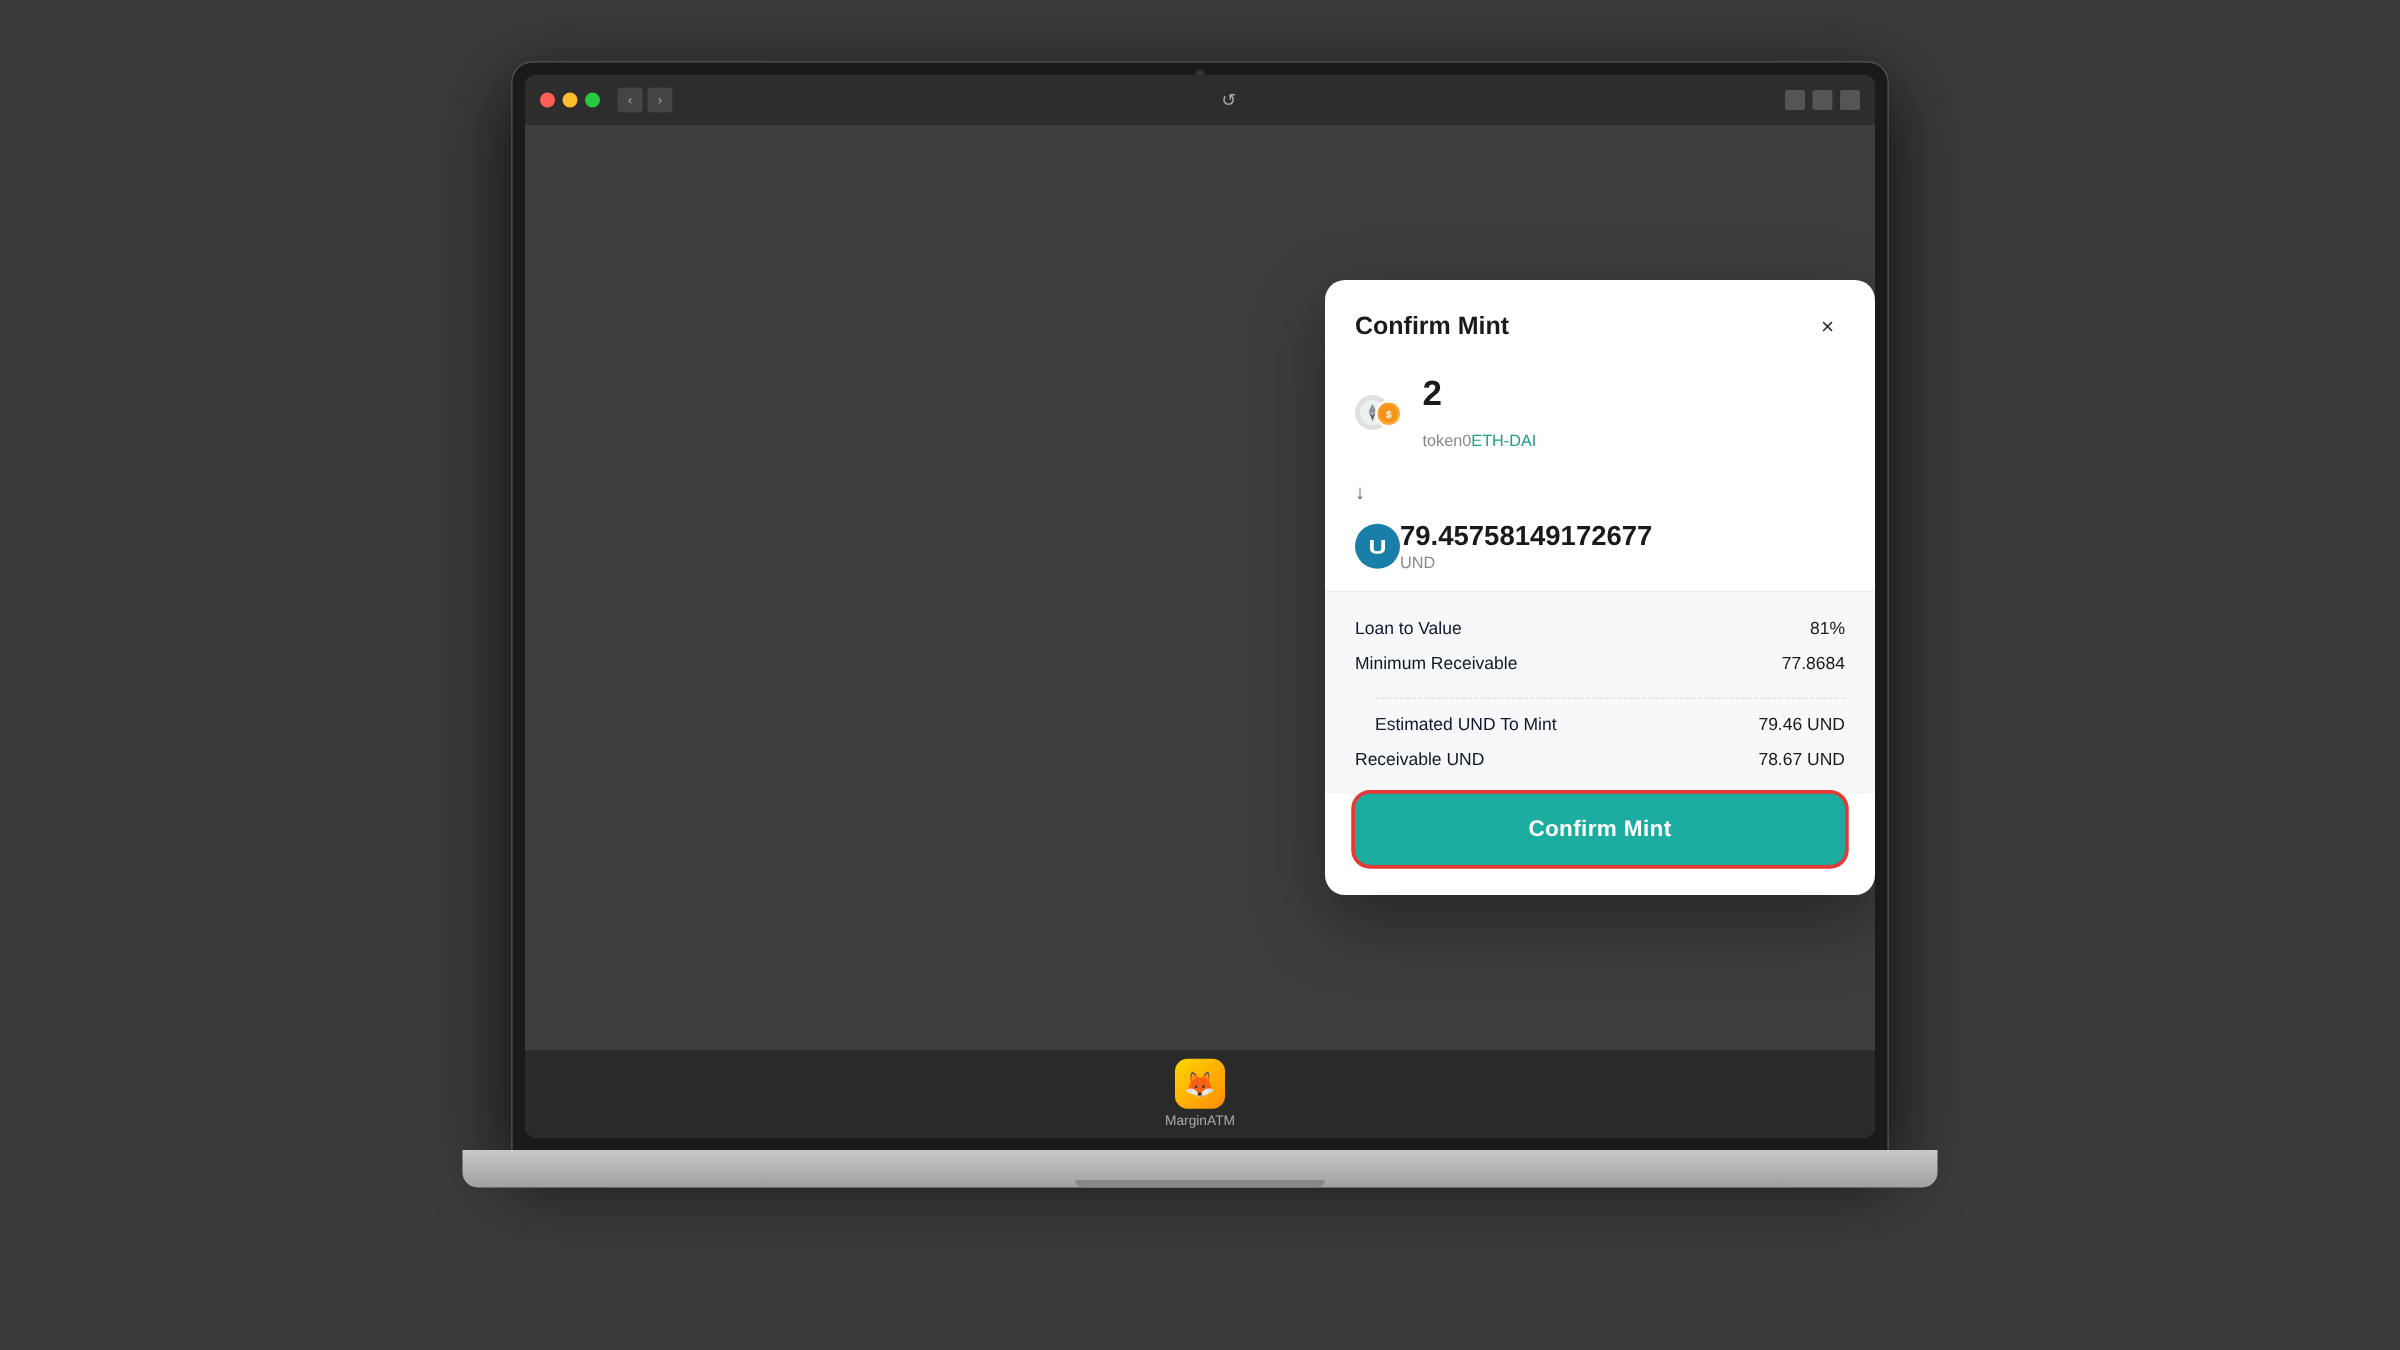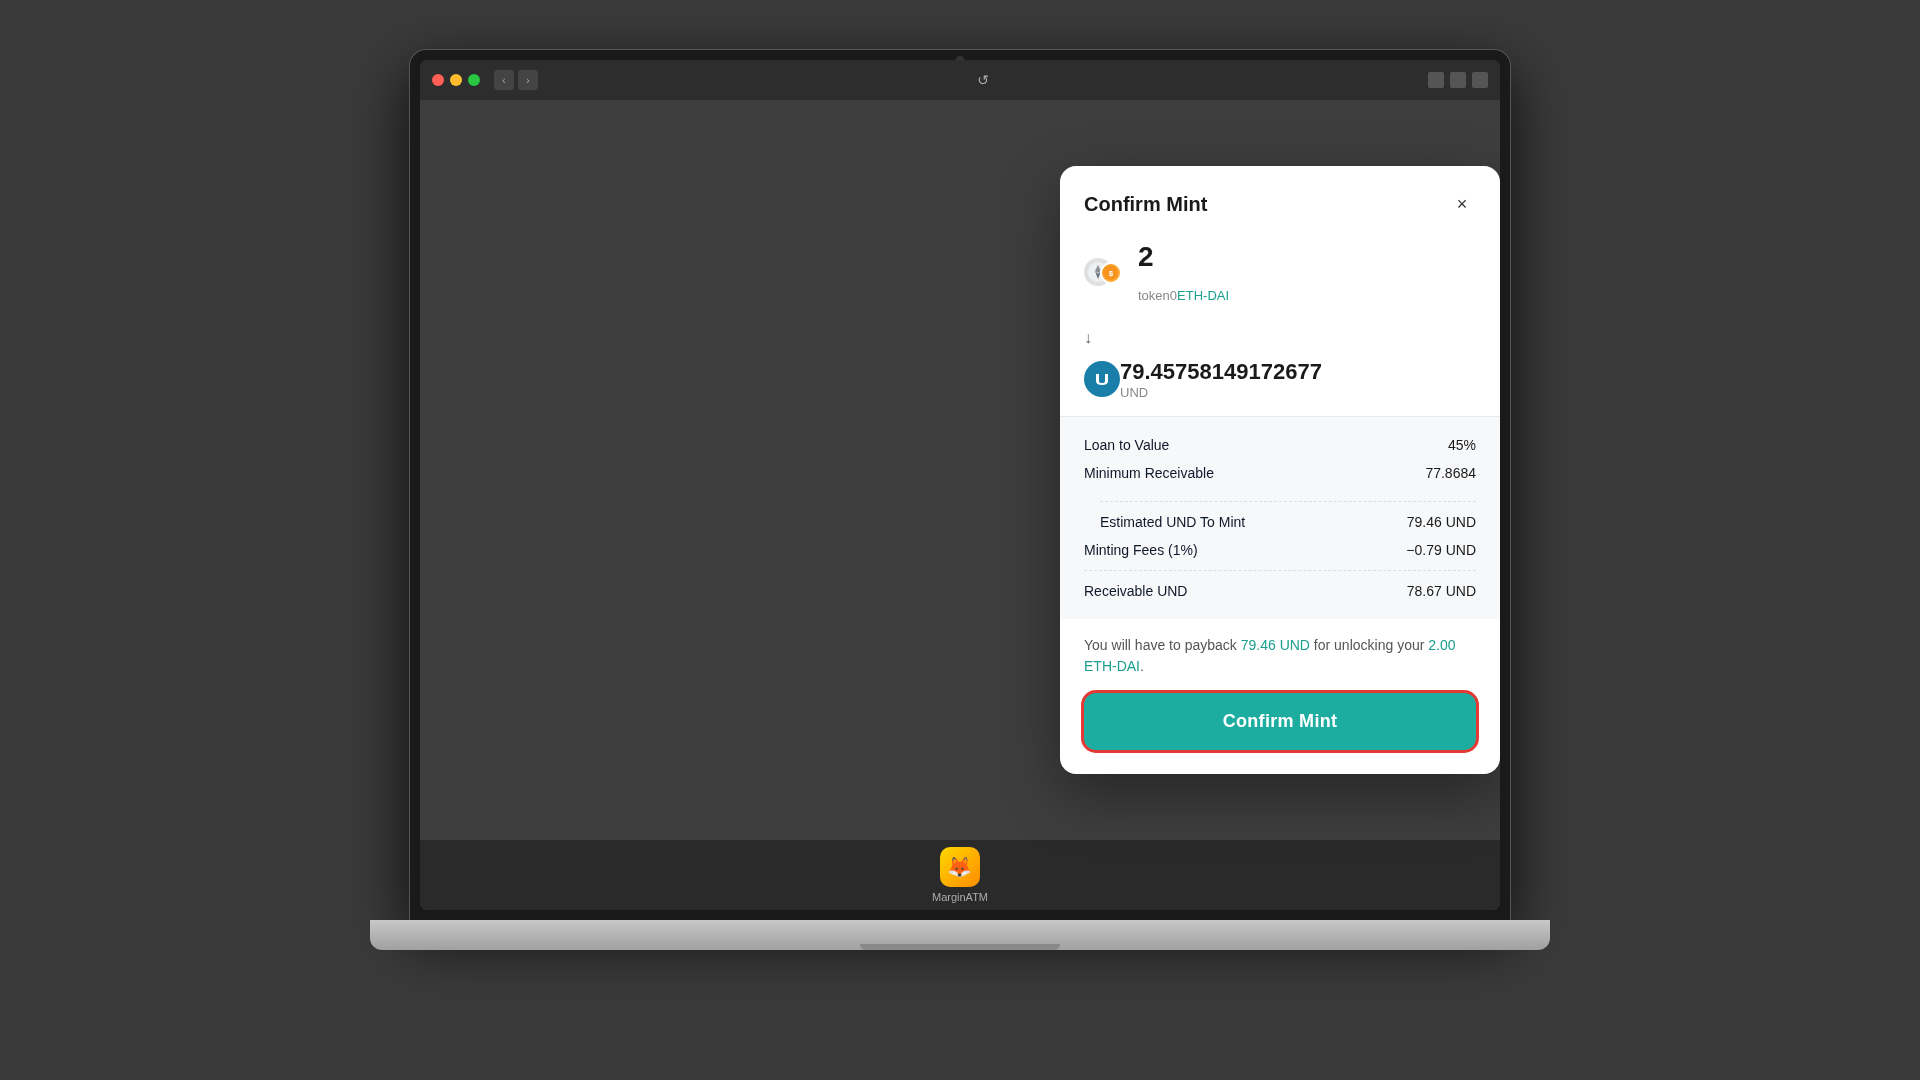--- a/index.html
+++ b/index.html
@@ -518,52 +518,43 @@
                 <div class="und-amount">79.45758149172677</div>
                 <div class="und-label">UND</div>
               </div>
             </div>
 
             <div class="divider-line"></div>
 
             <div class="details-section">
               <div class="detail-row">
                 <span class="detail-label">Loan to Value</span>
-                <span class="detail-value">45%</span>
+                <span class="detail-value">81%</span>
               </div>
               <div class="detail-row">
                 <span class="detail-label">Minimum Receivable</span>
                 <span class="detail-value">77.8684</span>
               </div>
 
               <div class="detail-spacer"></div>
 
               <div class="detail-row detail-row-dashed">
                 <span class="detail-label">Estimated UND To Mint</span>
                 <span class="detail-value">
                   <span>79.46</span>&nbsp;<span>UND</span>
                 </span>
               </div>
-              <div class="detail-row detail-row-dashed-bottom">
-                <span class="detail-label">Minting Fees (1%)</span>
-                <span class="detail-value">
-                  <span>−0.79</span>&nbsp;<span>UND</span>
-                </span>
-              </div>
               <div class="detail-row">
                 <span class="detail-label">Receivable UND</span>
                 <span class="detail-value">
                   <span>78.67</span>&nbsp;<span>UND</span>
                 </span>
               </div>
             </div>
 
-            <div class="info-text-section">
-              <span>You will have to payback </span><span class="info-highlight">79.46 UND</span><span> for unlocking your </span><span class="info-highlight">2.00 ETH-DAI</span><span>.</span>
-            </div>
 
             <div class="confirm-btn-wrapper">
               
               <svg class="red-arrow" viewBox="0 0 100 80" xmlns="http://www.w3.org/2000/svg">
                 <defs>
                   <marker id="arrowhead" markerWidth="10" markerHeight="7" refX="10" refY="3.5" orient="auto">
                     <polygon points="0 0, 10 3.5, 0 7" fill="#e53935"></polygon>
                   </marker>
                 </defs>
                 <path d="M20 10 Q60 10 75 60" stroke="#e53935" stroke-width="5" fill="none" marker-end="url(#arrowhead)"></path>

